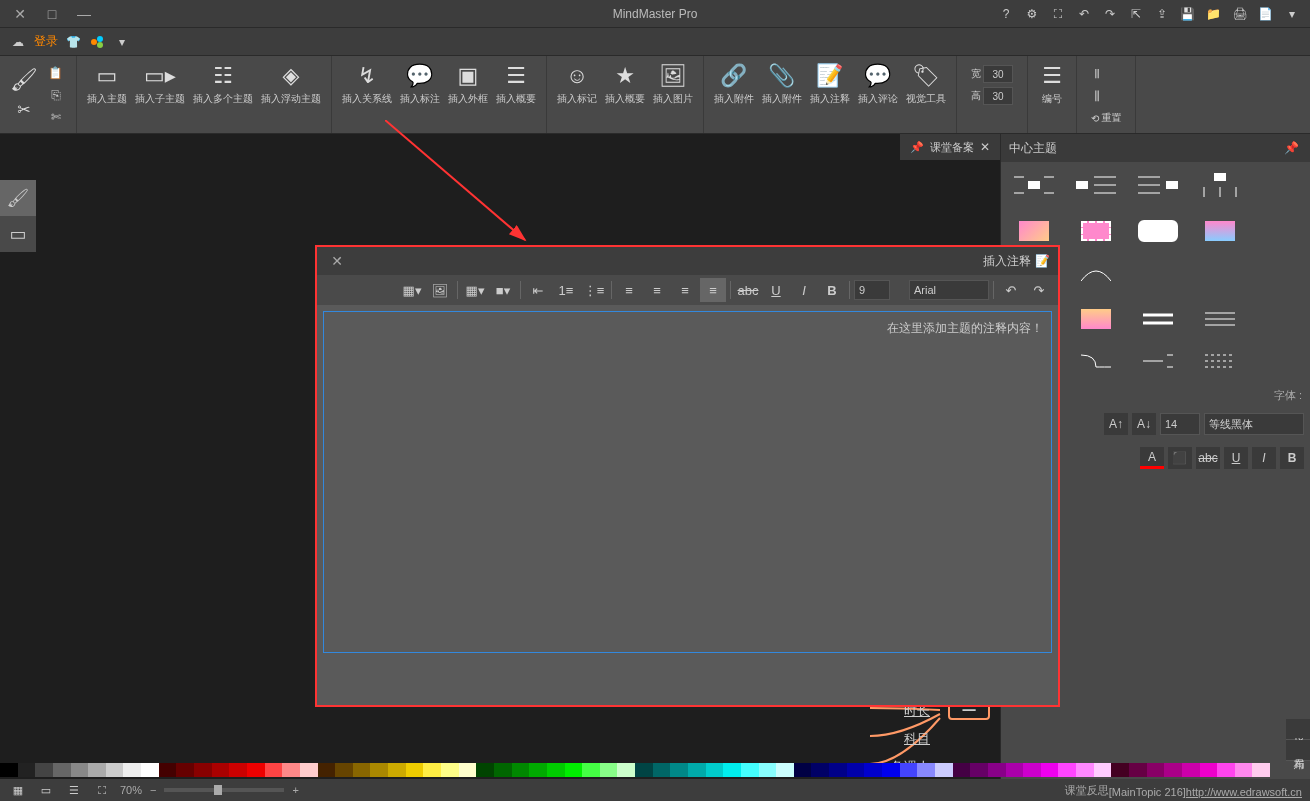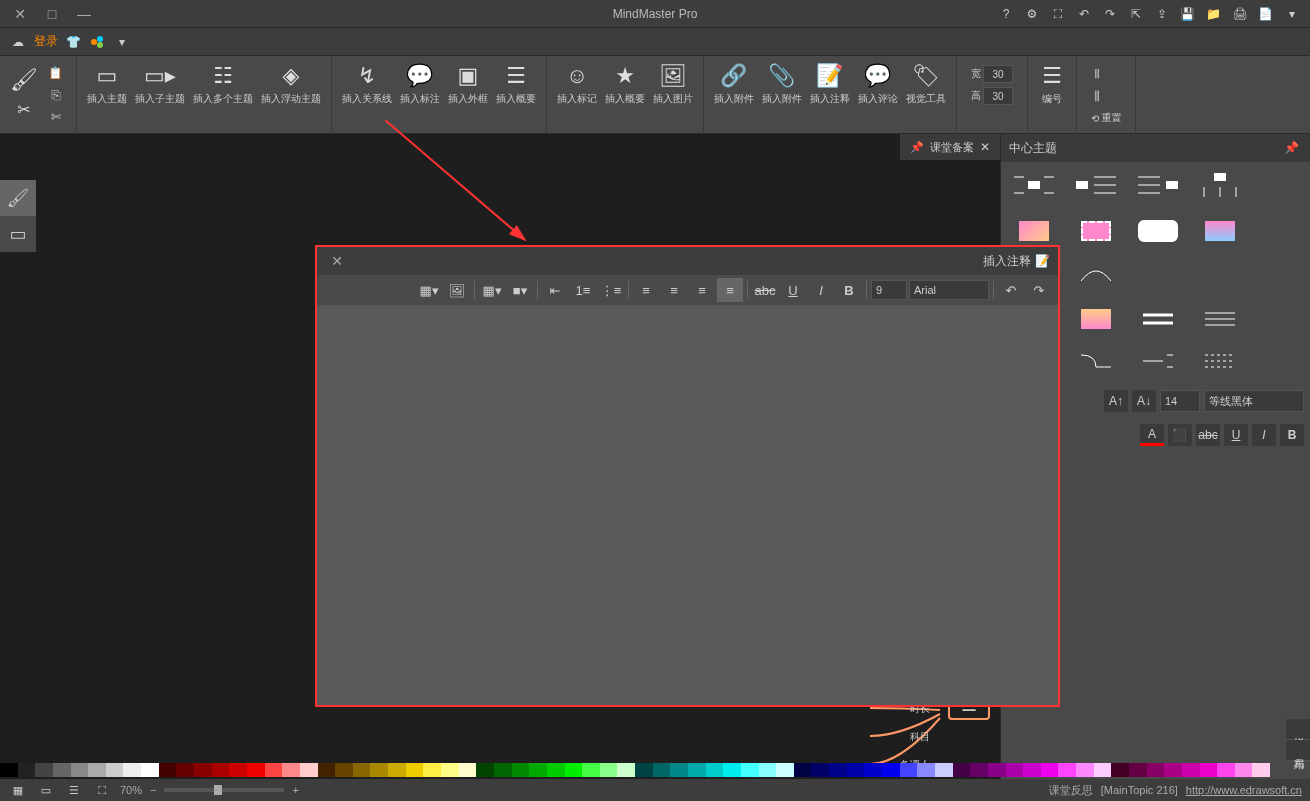--- a/index.html
+++ b/index.html
@@ -48,21 +48,21 @@
 
 .canvas-area { flex: 1; background: #1e1e1e; position: relative; overflow: hidden; }
 .canvas-tabs { position: absolute; top: 0; right: 0; height: 26px; display: flex; z-index: 1; }
 .canvas-tab { padding: 4px 10px; background: #3a3a3a; color: #ccc; font-size: 11px; display: flex; align-items: center; gap: 6px; }
 .close-x { font-size: 12px; cursor: pointer; }
 .sidetools { position: absolute; left: 0; top: 46px; width: 36px; background: #494949; z-index: 2; }
 .sidetool { width: 36px; height: 36px; display: flex; align-items: center; justify-content: center; color: #ccc; cursor: pointer; font-size: 18px; }
 .sidetool.active { background: #666; }
 .mm-title { position: absolute; left: 520px; top: 230px; color: #ccc; font-size: 14px; }
 .mm-center { position: absolute; right: 34px; top: 265px; width: 42px; height: 30px; border: 2px solid #ff66cc; border-radius: 4px; display: flex; align-items: center; justify-content: center; }
-.mm-node { position: absolute; color: #ccc; font-size: 10px; white-space: nowrap; text-align: right; }
+.mm-node { position: absolute; color: #ccc; font-size: 13px; white-space: nowrap; text-align: right; text-decoration: underline; }
 
 
 .modal-overlay { position: absolute; left: 315px; top: 245px; width: 745px; height: 462px; border: 2px solid #ff3333; z-index: 100; background: #5a5a5a; }
 .modal-titlebar { height: 28px; background: #3d3d3d; display: flex; align-items: center; justify-content: space-between; padding: 0 8px; }
 .modal-title { font-size: 12px; color: #ccc; display: flex; align-items: center; gap: 4px; }
 .modal-toolbar { height: 30px; background: #4a4a4a; display: flex; align-items: center; padding: 0 6px; gap: 2px; flex-direction: row-reverse; }
 .mt-btn { width: 26px; height: 24px; display: flex; align-items: center; justify-content: center; cursor: pointer; color: #ccc; font-size: 13px; }
 .mt-sep { width: 1px; height: 18px; background: #666; margin: 0 2px; }
 .mt-input { height: 20px; background: #3a3a3a; border: 1px solid #555; color: #ccc; font-size: 11px; padding: 0 4px; }
 .modal-editor { margin: 6px; height: 342px; border: 1px solid #3388dd; background: #5a5a5a; padding: 8px; color: #ccc; font-size: 12px; text-align: right; }
@@ -70,21 +70,21 @@
 .modal-btn { width: 60px; height: 24px; background: #4a4a4a; border: 1px solid #666; color: #ccc; font-size: 11px; cursor: pointer; display: flex; align-items: center; justify-content: center; }
 
 
 .arrow { position: absolute; left: 385px; top: 120px; width: 160px; height: 130px; z-index: 99; pointer-events: none; }
 
 
 .color-strip { position: absolute; bottom: 22px; left: 0; right: 40px; height: 16px; display: flex; }
 .color-cell { flex: 1; height: 14px; }
 .statusbar { position: absolute; bottom: 0; left: 0; right: 0; height: 22px; background: #3d3d3d; display: flex; align-items: center; justify-content: space-between; padding: 0 8px; font-size: 11px; color: #aaa; }
 .statusbar .sleft { display: flex; gap: 8px; align-items: center; }
-.statusbar .sright { display: flex; gap: 8px; align-items: center; }
+.statusbar .sright { display: flex; align-items: flex-end; }
 .zoom-slider { width: 120px; height: 4px; background: #555; position: relative; }
 .zoom-thumb { position: absolute; left: 50px; top: -3px; width: 8px; height: 10px; background: #aaa; }
 .vtabs { position: absolute; right: 0; bottom: 40px; width: 24px; display: flex; flex-direction: column; }
 .vtab { writing-mode: vertical-rl; padding: 10px 4px; background: #3a3a3a; color: #ccc; font-size: 11px; cursor: pointer; border-bottom: 1px solid #555; }
 
 svg.mm-lines { position: absolute; inset: 0; width: 100%; height: 100%; pointer-events: none; }
 </style>
 </head>
 <body>
 
@@ -414,20 +414,21 @@
           </svg>
         </div>
       <div class="style-item">
           <svg width="30" height="20">
             <line x1="0" y1="4" x2="30" y2="4" stroke="#fff" stroke-dasharray="3"></line>
             <line x1="0" y1="10" x2="30" y2="10" stroke="#fff" stroke-dasharray="3"></line>
             <line x1="0" y1="16" x2="30" y2="16" stroke="#fff" stroke-dasharray="3"></line>
           </svg>
         </div>
     </div>
+    <div class="panel-section-title">字体 :</div>
     <div class="font-controls">
       <span class="fmt-btn">A↑</span>
       <span class="fmt-btn">A↓</span>
       <input class="font-select" style="width: 40px;" value="14">
       <input class="font-select" style="width: 100px;" value="等线黑体">
     </div>
     <div class="font-controls">
       <span class="fmt-btn" style="border-bottom:3px solid #f00">A</span>
       <span class="fmt-btn">⬛</span>
       <span class="fmt-btn">
@@ -460,21 +461,21 @@
     <span class="win-btn">✕</span>
     <span class="modal-title">
         <span>插入注释</span> 
         <span>📝</span>
       </span>
   </div>
   <div class="modal-toolbar">
     <span class="mt-btn">↷</span>
     <span class="mt-btn">↶</span>
     <span class="mt-sep"></span>
-    <input class="mt-input" style="width: 80px;" value="Arial">
+    <input class="mt-input" style="width: 80px; margin-left: 17px;" value="Arial">
     <input class="mt-input" style="width: 36px;" value="9">
     <span class="mt-sep"></span>
     <span class="mt-btn">
         <b>B</b>
       </span>
     <span class="mt-btn">
         <i>I</i>
       </span>
     <span class="mt-btn">
         <u>U</u>
@@ -490,20 +491,23 @@
     <span class="mt-sep"></span>
     <span class="mt-btn">⋮≡</span>
     <span class="mt-btn">1≡</span>
     <span class="mt-btn">⇤</span>
     <span class="mt-sep"></span>
     <span class="mt-btn">■▾</span>
     <span class="mt-btn">▦▾</span>
     <span class="mt-sep"></span>
     <span class="mt-btn">🖼</span>
     <span class="mt-btn">▦▾</span>
+  </div>
+  <div class="modal-editor">
+    <span>在这里添加主题的注释内容！</span>
   </div>
 </div>
 
 <div class="vtabs">
   <div class="vtab">样式</div>
   <div class="vtab">布局</div>
 </div>
 
 <div class="color-strip">
     <div class="color-cell" style="background: rgb(0, 0, 0);"></div>

